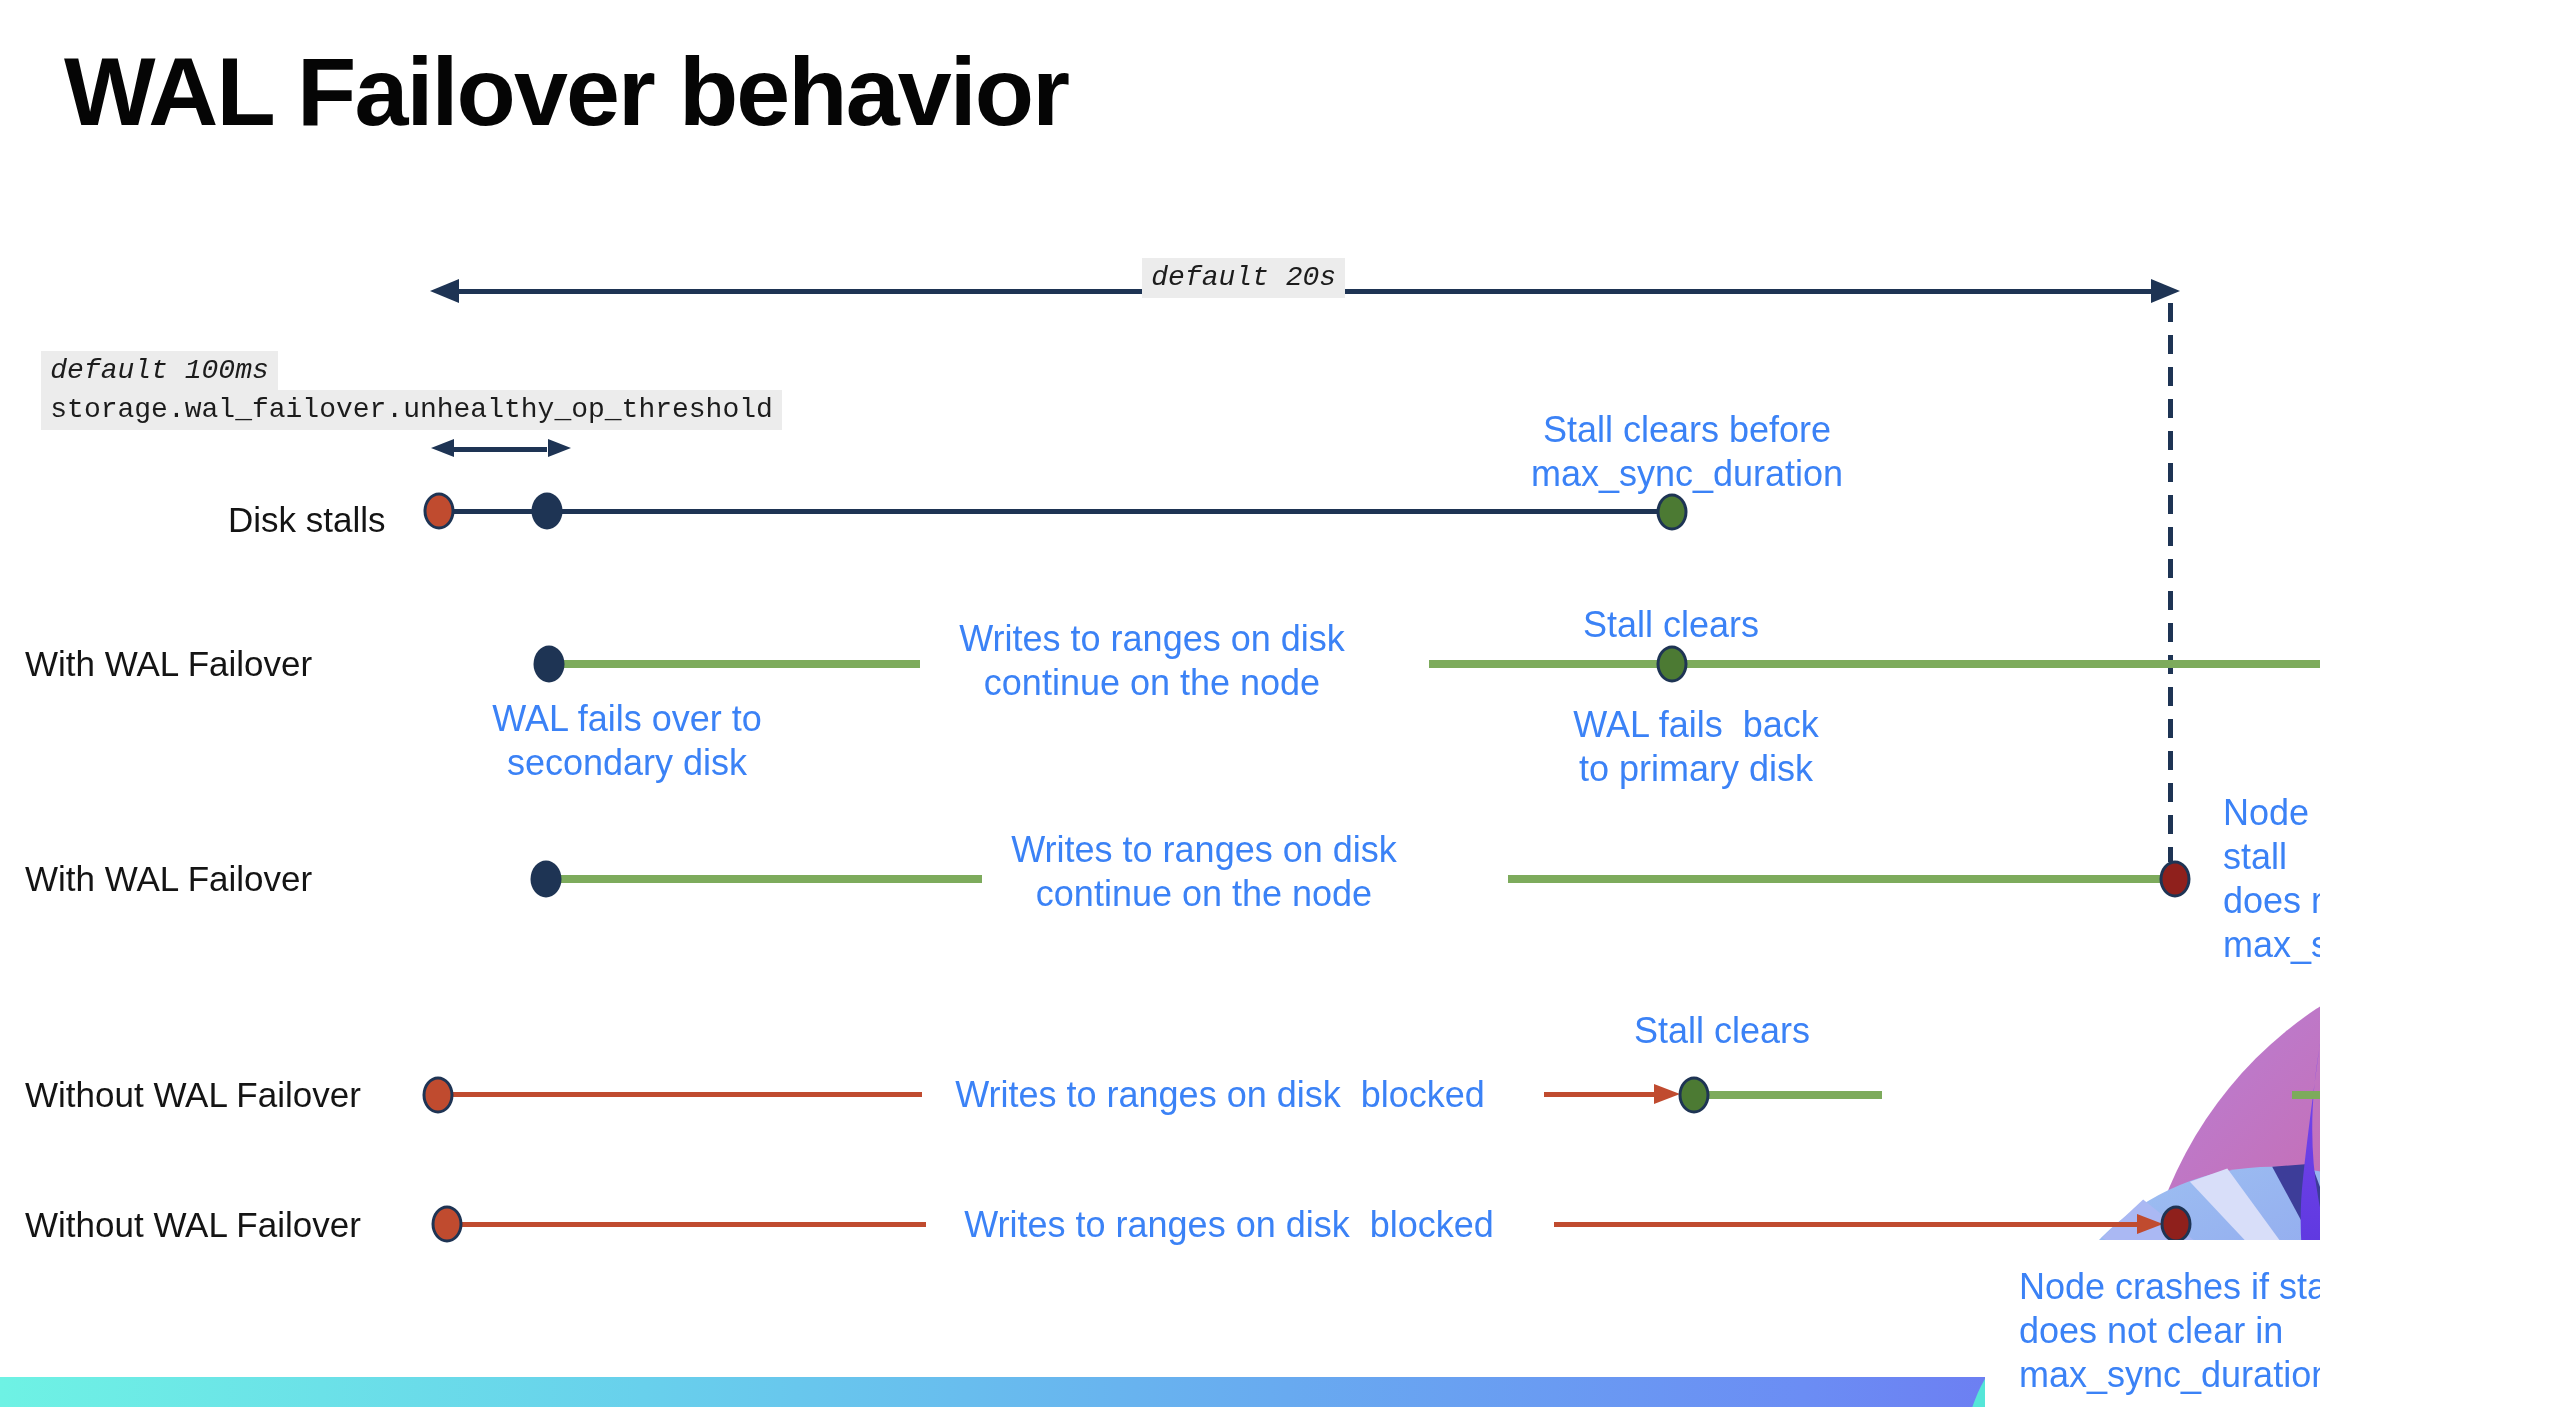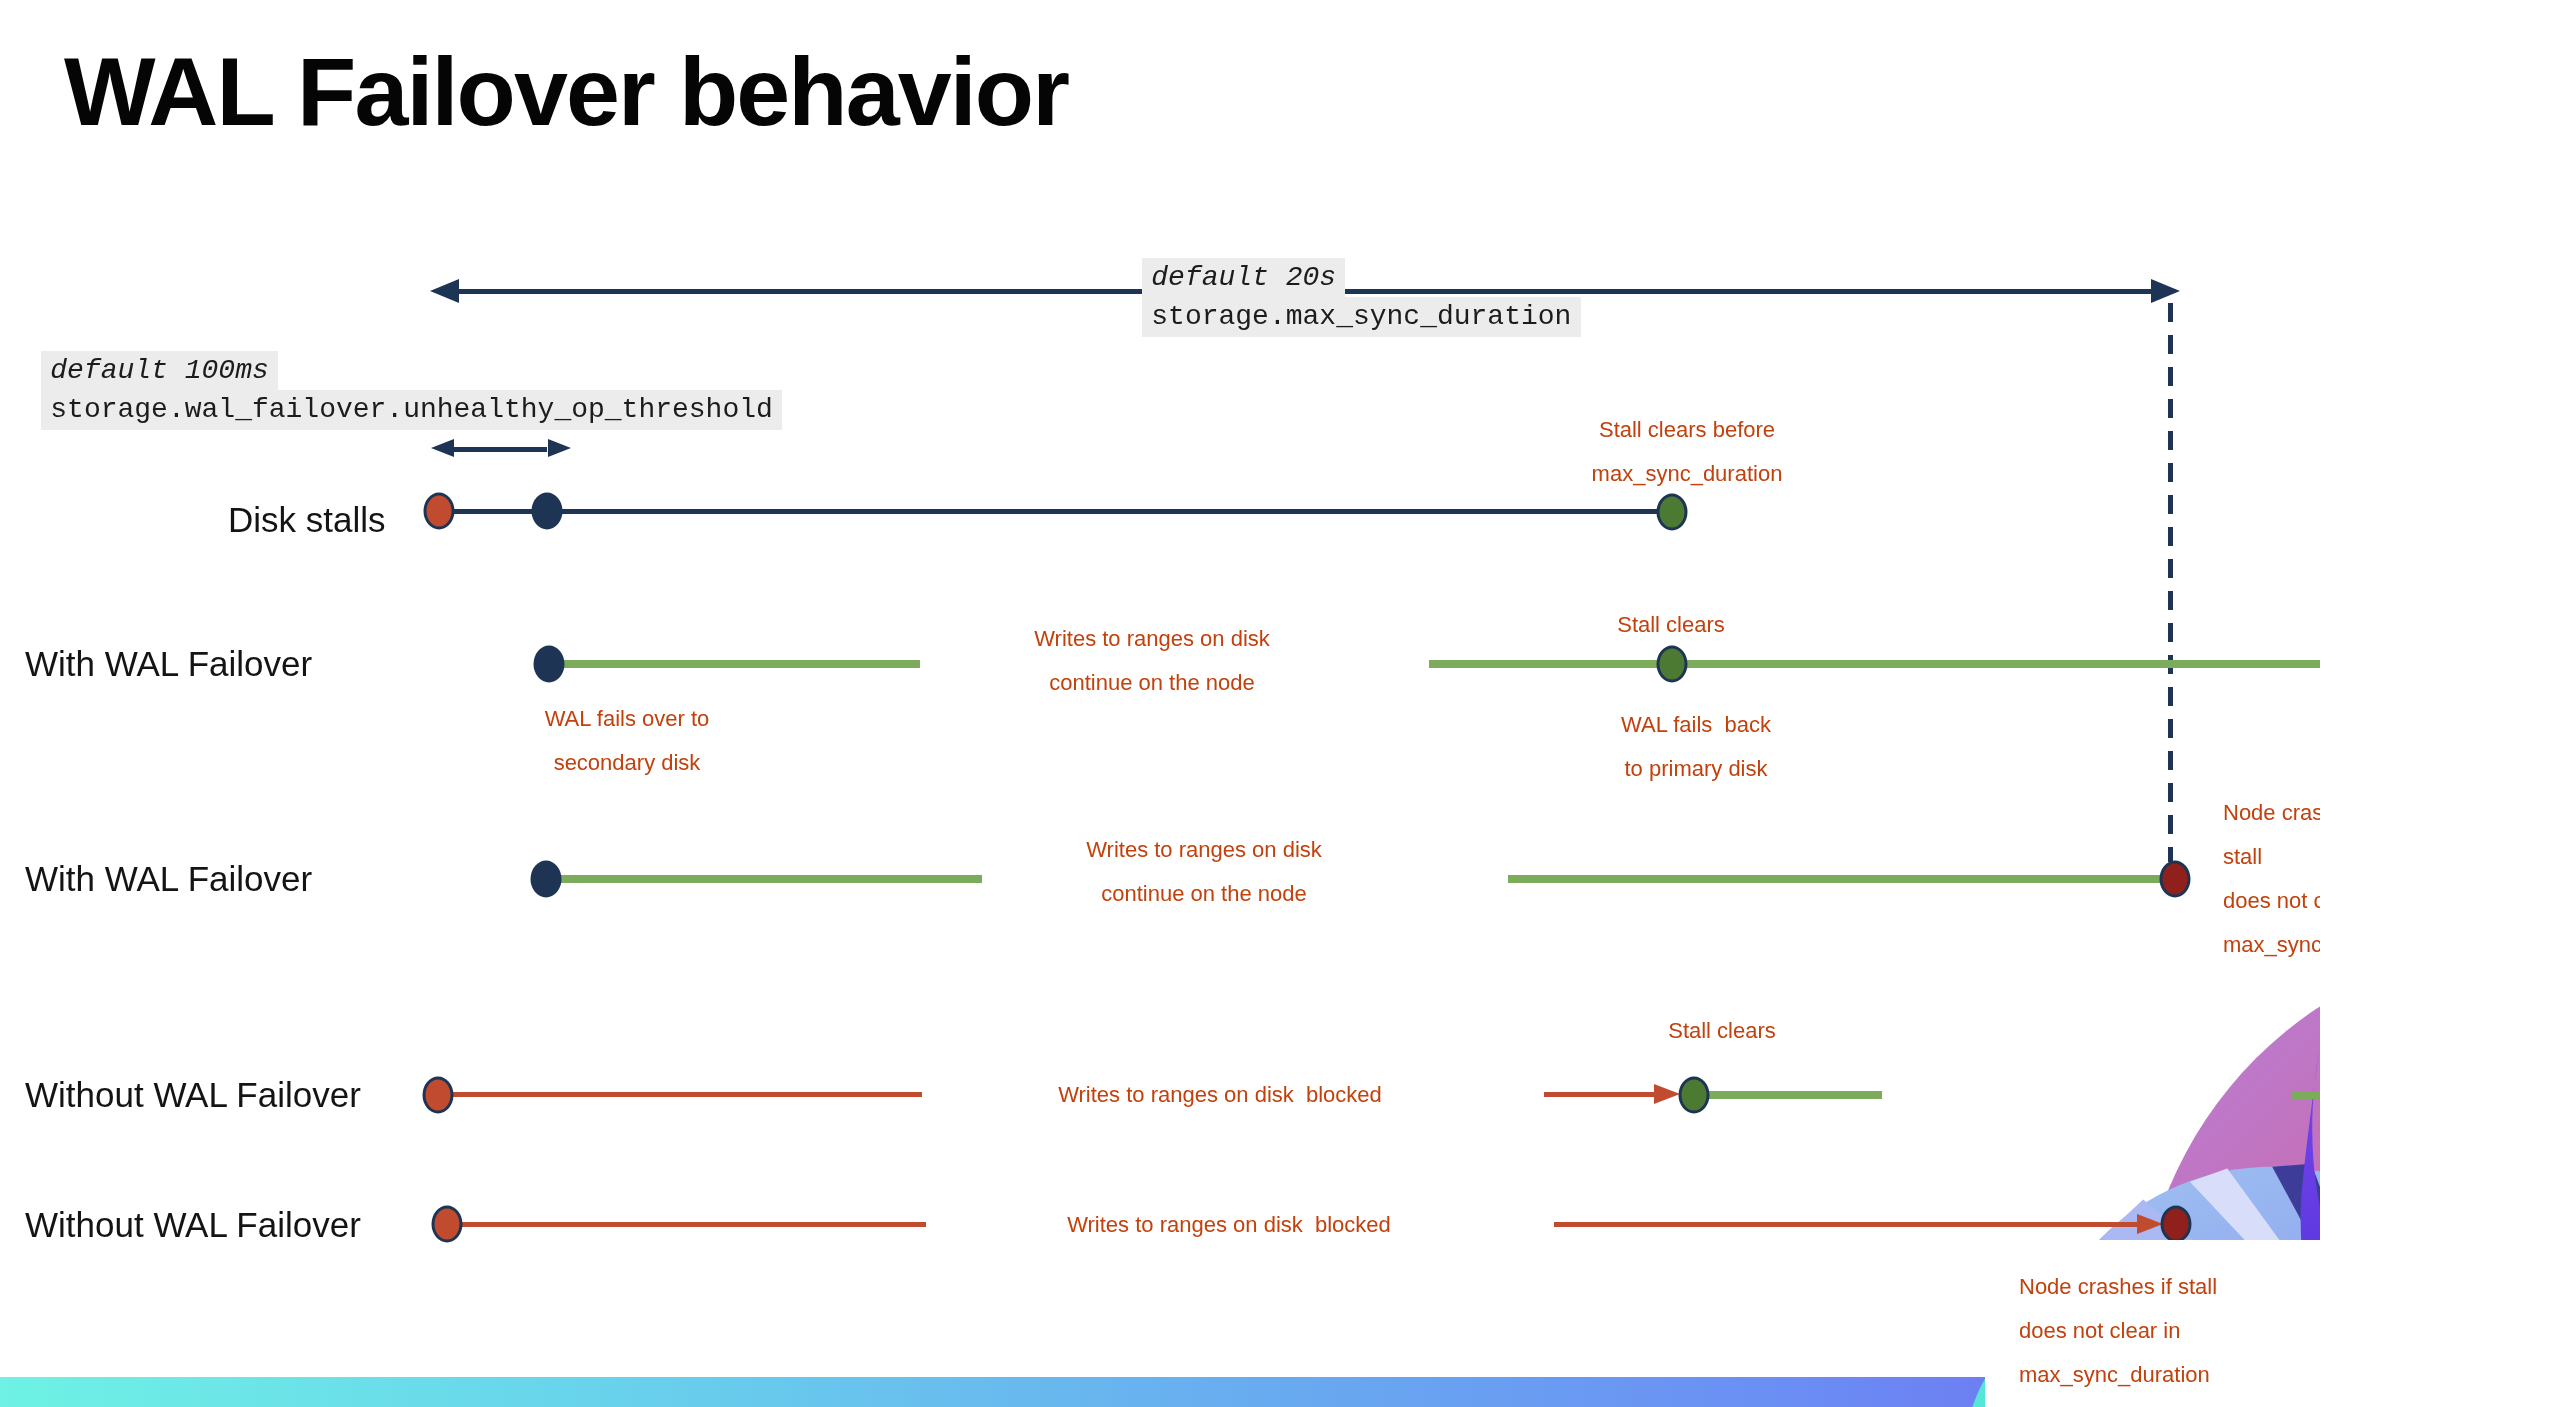--- a/index.html
+++ b/index.html
@@ -22,21 +22,21 @@
   .tri-sm-left{border-top:9.3px solid transparent;border-bottom:9.3px solid transparent;border-right:23.4px solid #1e3454;}
   .tri-sm-right{border-top:9.3px solid transparent;border-bottom:9.3px solid transparent;border-left:23.4px solid #1e3454;}
   .tri-red{border-top:10.3px solid transparent;border-bottom:10.3px solid transparent;border-left:26px solid #c04b2f;}
   .dot{position:absolute;width:31px;height:37px;border-radius:50%;transform:translate(-50%,-50%);
        box-sizing:border-box;z-index:6;}
   .dot-navy{background:#1e3454;}
   .dot-red{background:#c04b2f;border:3.7px solid #1e3454;}
   .dot-green{background:#4c7a33;border:3.7px solid #1e3454;}
   .dot-crash{background:#8f201c;border:3.7px solid #1e3454;}
   .rowlab{position:absolute;font-size:35px;line-height:41px;white-space:nowrap;z-index:6;color:#141414;}
-  .note{position:absolute;font-size:22px;line-height:44px;white-space:pre-wrap;z-index:6;color:#c2410c;}
+  .note{position:absolute;font-size:36px;line-height:44px;white-space:pre-wrap;z-index:6;color:#3b82f6;}
   .center{text-align:center;transform:translateX(-50%);}
   .art{position:absolute;z-index:2;}
   .bottom-bar{position:absolute;left:0;top:1377px;width:2576px;height:31px;z-index:1;
      background:linear-gradient(90deg,#6ef2e4 0%,#68d0ec 25%,#68aaf0 50%,#6b8df4 70%,#6f66ef 90%,#7b55f0 100%);}
   .crash-box{position:absolute;left:1985px;top:1240px;width:449px;height:167px;background:#ffffff;z-index:7;}
   .crash-box .note{position:absolute;left:34px;top:25px;}
 </style>
 </head>
 <body>
 
@@ -98,21 +98,20 @@
     <path d="M470 0 C430 110 414 210 430 300 C440 360 466 422 516 472 L546 526 L468 526 C424 460 404 370 414 280 C423 196 440 80 452 0 Z" fill="url(#gStem)"></path>
     <path d="M706 150 C610 235 572 345 584 526 L650 526 C636 380 662 288 706 238 Z" fill="url(#gCyan)"></path>
     <path d="M706 318 C658 362 636 428 642 526 L694 526 C686 436 696 392 706 362 Z" fill="#2fb3d5"></path>
     <path d="M60 526 C75 480 105 452 130 448 L130 526 Z" fill="#55e6d8"></path>
   </svg>
 
   <div class="hline navy-line" style="left:456px;top:289px;width:1696px;height:4.7px;"></div>
   <div class="tri tri-left" style="left:430px;top:279px;"></div>
   <div class="tri tri-right" style="left:2151px;top:279px;"></div>
   <div class="code" style="left:1142px;top:258px;font-style:italic;">default 20s</div>
-  <div class="code" style="left:1142px;top:297px;">storage.max_sync_duration</div>
 
   <div class="code" style="left:41px;top:351px;font-style:italic;">default 100ms</div>
   <div class="code" style="left:41px;top:390px;">storage.wal_failover.unhealthy_op_threshold</div>
   <div class="hline navy-line" style="left:452px;top:447px;width:95px;height:4.7px;"></div>
   <div class="tri tri-sm-left" style="left:431px;top:439px;"></div>
   <div class="tri tri-sm-right" style="left:548px;top:439px;"></div>
 
   <div class="dashed-v" style="left:2168px;top:303px;height:559px;"></div>
 
   <div class="rowlab" style="left:228px;top:491px;margin-top:8px;">Disk stalls</div>

